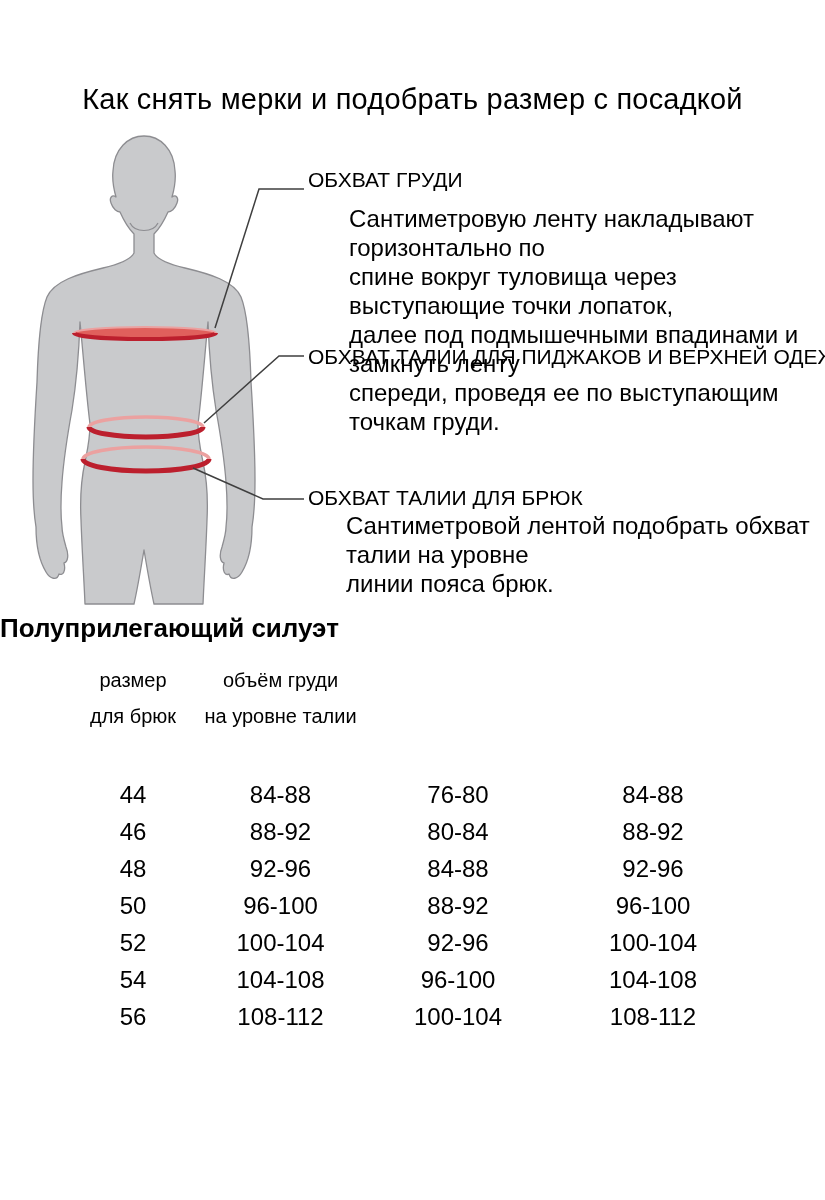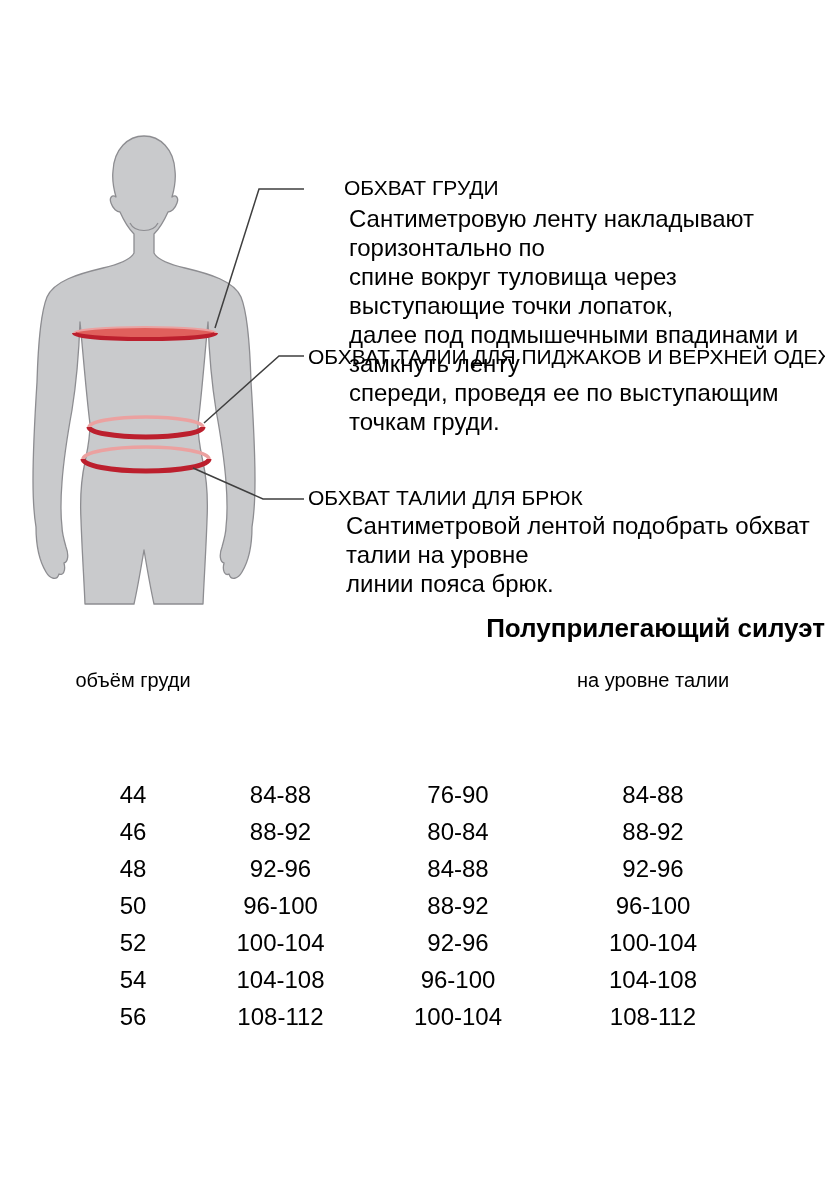--- a/index.html
+++ b/index.html
@@ -9,28 +9,28 @@
     overflow:hidden;
   }
   .abs { position:absolute; }
   .page-title {
     top:83px; left:50px; width:725px; text-align:center;
     font-size:29px; font-weight:400; letter-spacing:0.2px;
   }
   .fig-svg { top:0; left:0; width:825px; height:1200px; }
   .m-heading { font-size:21px; font-weight:400; white-space:nowrap; }
   .m-desc   { font-size:24px; line-height:29px; white-space:pre-line;margin-left:36px; }
-  .h-chest  { top:176px; left:308px;margin-left:36px; }
+  .h-chest  { top:168px; left:308px; }
   .d-chest  { top:204px; left:313px; width:470px; }
   .h-waist  { top:345px; left:308px; }
   .d-waist  { top:374px; left:310px; width:440px; }
   .h-trouser{ top:486px; left:308px;text-align:center; }
   .d-trouser{ top:511px; left:310px; width:470px; }
   .table-title {
-    top:613px; left:0; width:825px; text-align:right;
+    top:613px; left:0; width:825px; text-align:left;
     font-size:26px; font-weight:700;
   }
   .size-grid {
     display:grid; grid-template-columns:140px 155px 200px 190px;
     left:63px; width:685px;
   }
   .size-head { top:662px; grid-auto-rows:36px; font-size:20px; }
   .size-body { top:776px; grid-auto-rows:37px; font-size:24px; }
   .cell { display:flex; align-items:center; justify-content:center; text-align:center; }
   .row-contents { display:contents; }
@@ -110,47 +110,50 @@
     <g>
       <path d="M 83 459 A 63 12 0 0 1 209 459" fill="none" stroke-width="3.5" stroke="#eba1a0"></path>
       <path d="M 83 459 A 63 12 0 0 0 209 459" fill="none" stroke-width="5" stroke="#bc1f2d"></path>
     </g>
 
     <path d="M 215 328 L 259 189 L 304 189" fill="none" stroke-width="1.5" stroke="#3f3f3f"></path>
     <path d="M 204 423 L 279 356 L 304 356" fill="none" stroke-width="1.5" stroke="#3f3f3f"></path>
     <path d="M 193 468 L 263 499 L 304 499" fill="none" stroke-width="1.5" stroke="#3f3f3f"></path>
   </svg>
 
+  <div class="abs page-title">Как снять мерки и подобрать размер с посадкой</div>
 
   <div class="abs m-heading h-chest">ОБХВАТ ГРУДИ</div>
   <div class="abs m-desc d-chest">Сантиметровую ленту накладывают горизонтально по
 спине вокруг туловища через выступающие точки лопаток,
 далее под подмышечными впадинами и замкнуть ленту
 спереди, проведя ее по выступающим точкам груди.</div>
 
   <div class="abs m-heading h-waist">ОБХВАТ ТАЛИИ ДЛЯ ПИДЖАКОВ И ВЕРХНЕЙ ОДЕЖДЫ</div>
 
   <div class="abs m-heading h-trouser">ОБХВАТ ТАЛИИ ДЛЯ БРЮК</div>
   <div class="abs m-desc d-trouser">Сантиметровой лентой подобрать обхват талии на уровне
 линии пояса брюк.</div>
 
   <div class="abs table-title">Полуприлегающий силуэт</div>
 
   <div class="abs size-grid size-head">
+    <div class="cell">размер</div>
     <div class="cell">объём груди</div>
     <div class="cell"></div>
     <div class="cell"></div>
+    <div class="cell">для брюк</div>
     <div class="cell">на уровне талии</div>
   </div>
 
   <div class="abs size-grid size-body">
     <div class="row-contents">
       <div class="cell">44</div>
       <div class="cell">84-88</div>
-      <div class="cell">76-90</div>
+      <div class="cell">76-80</div>
       <div class="cell">84-88</div>
     </div>
     <div class="row-contents">
       <div class="cell">46</div>
       <div class="cell">88-92</div>
       <div class="cell">80-84</div>
       <div class="cell">88-92</div>
     </div>
     <div class="row-contents">
       <div class="cell">48</div>

